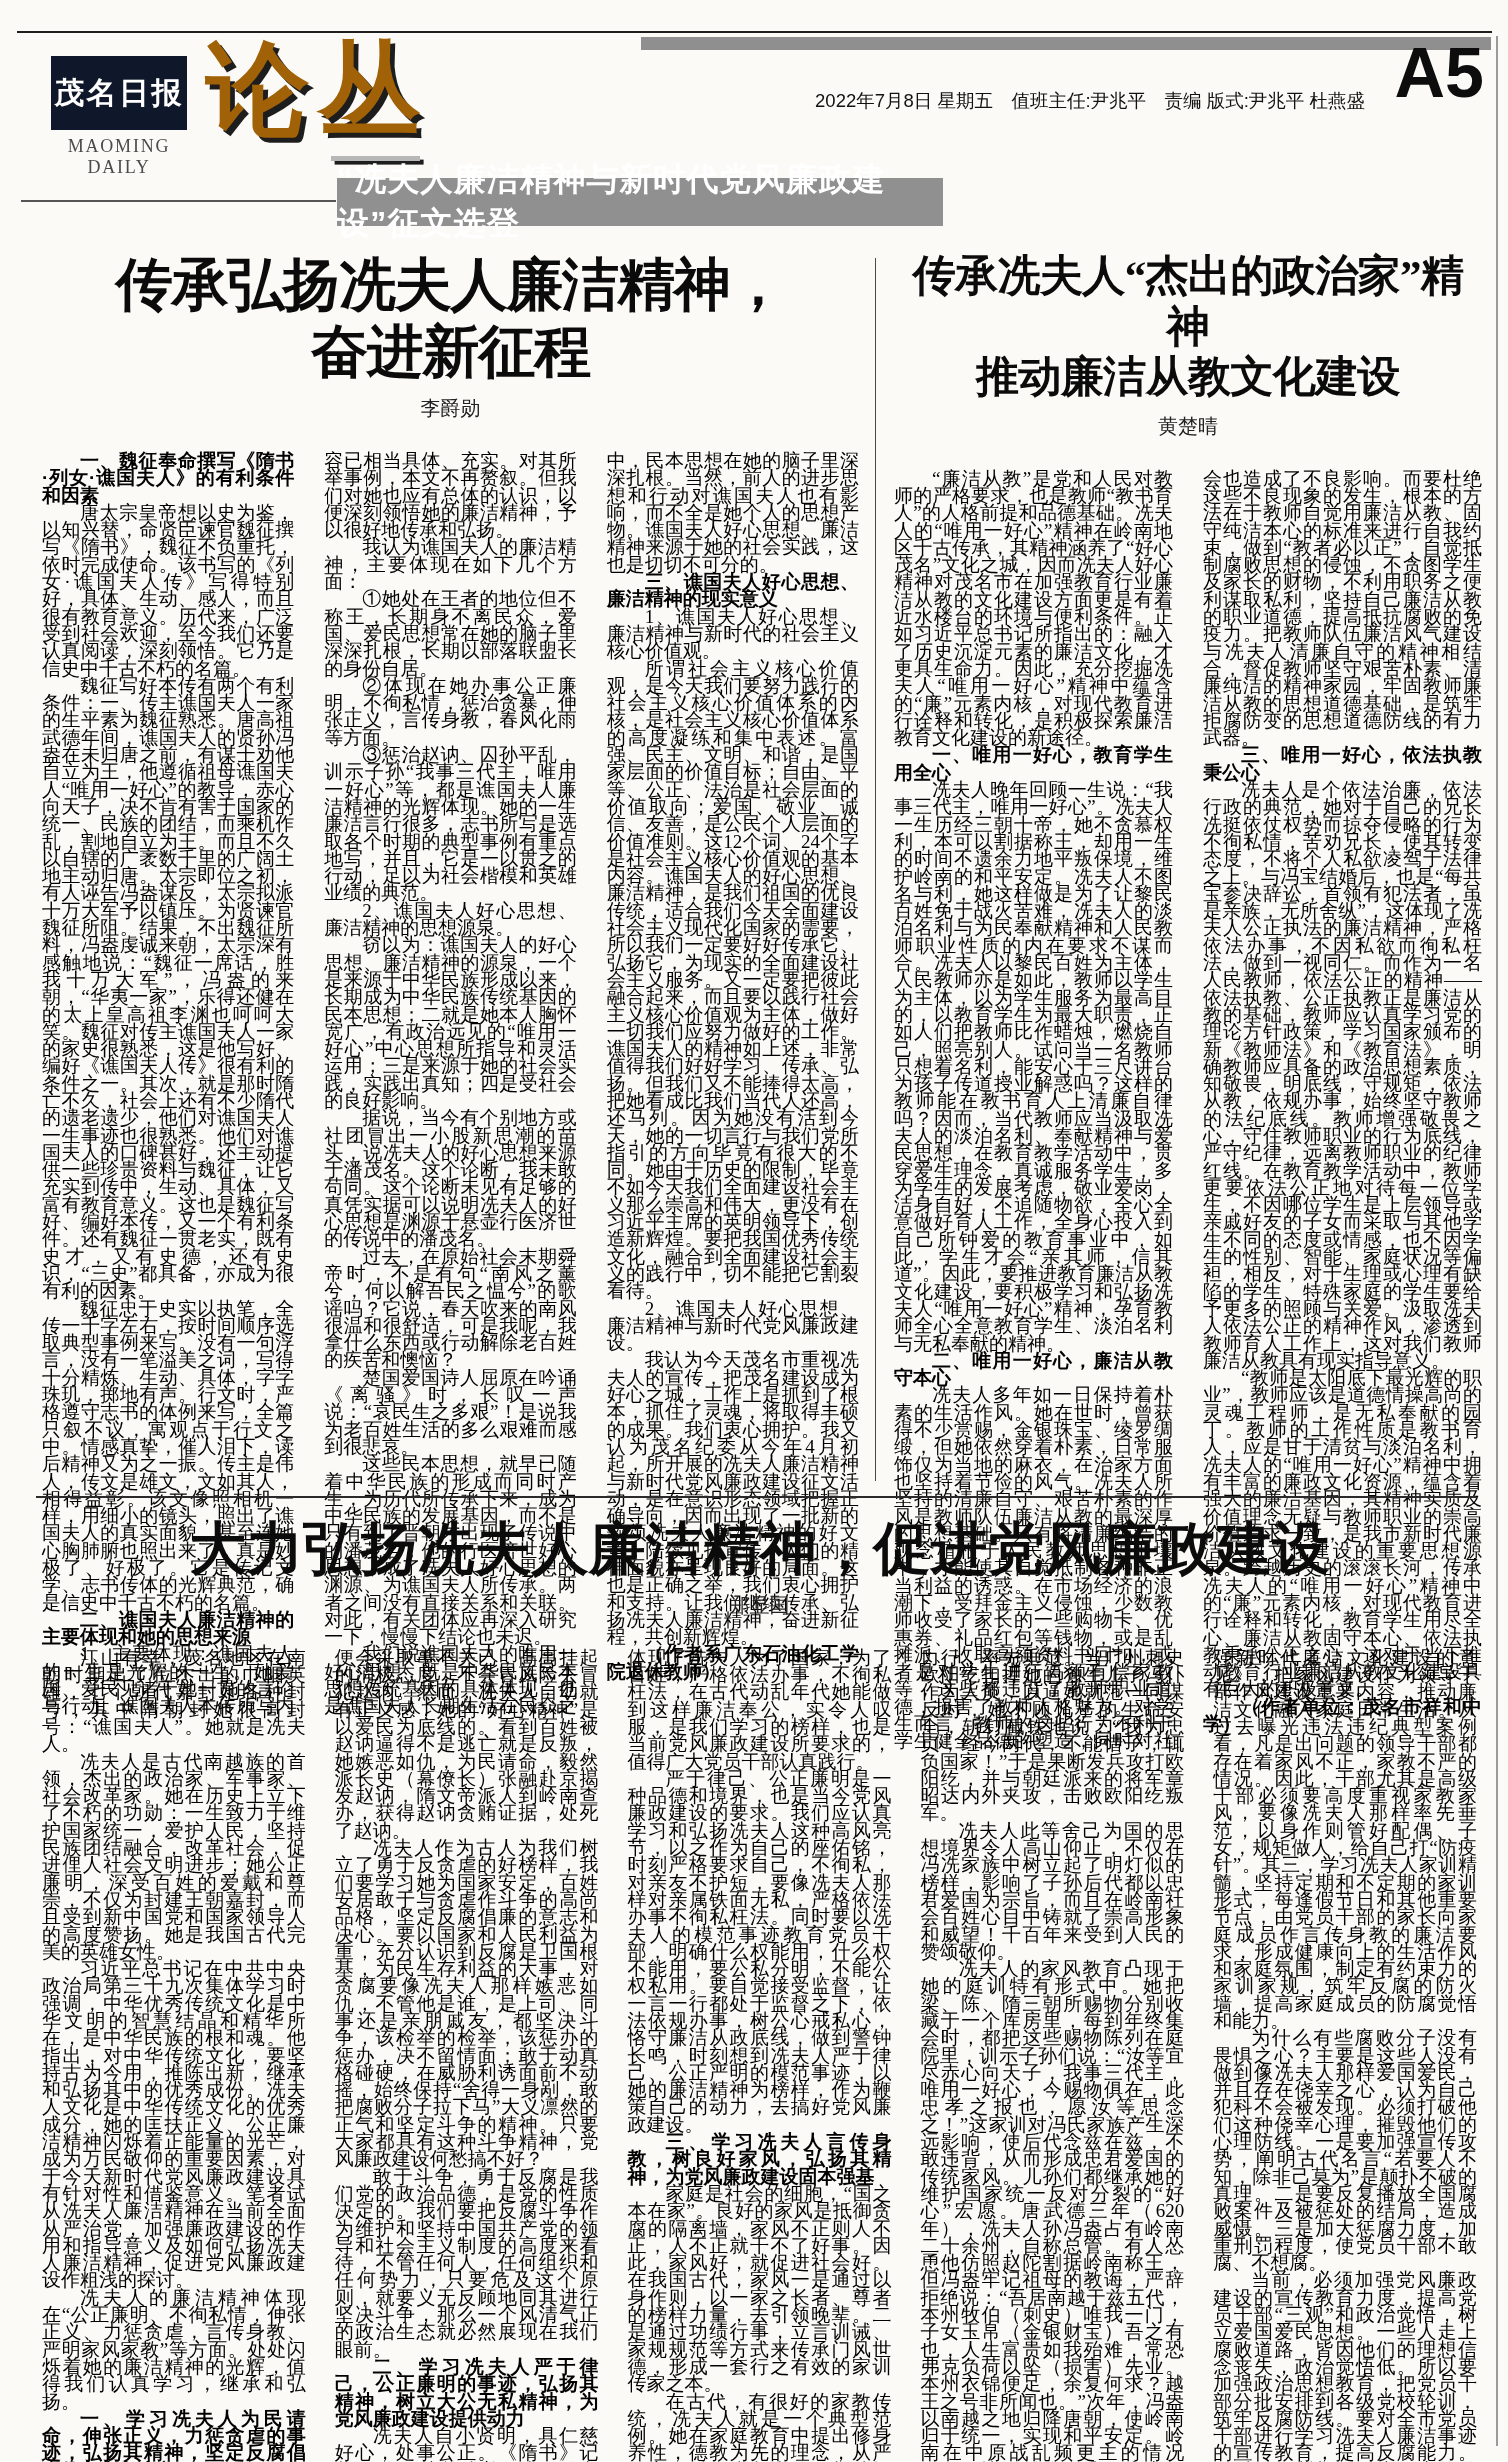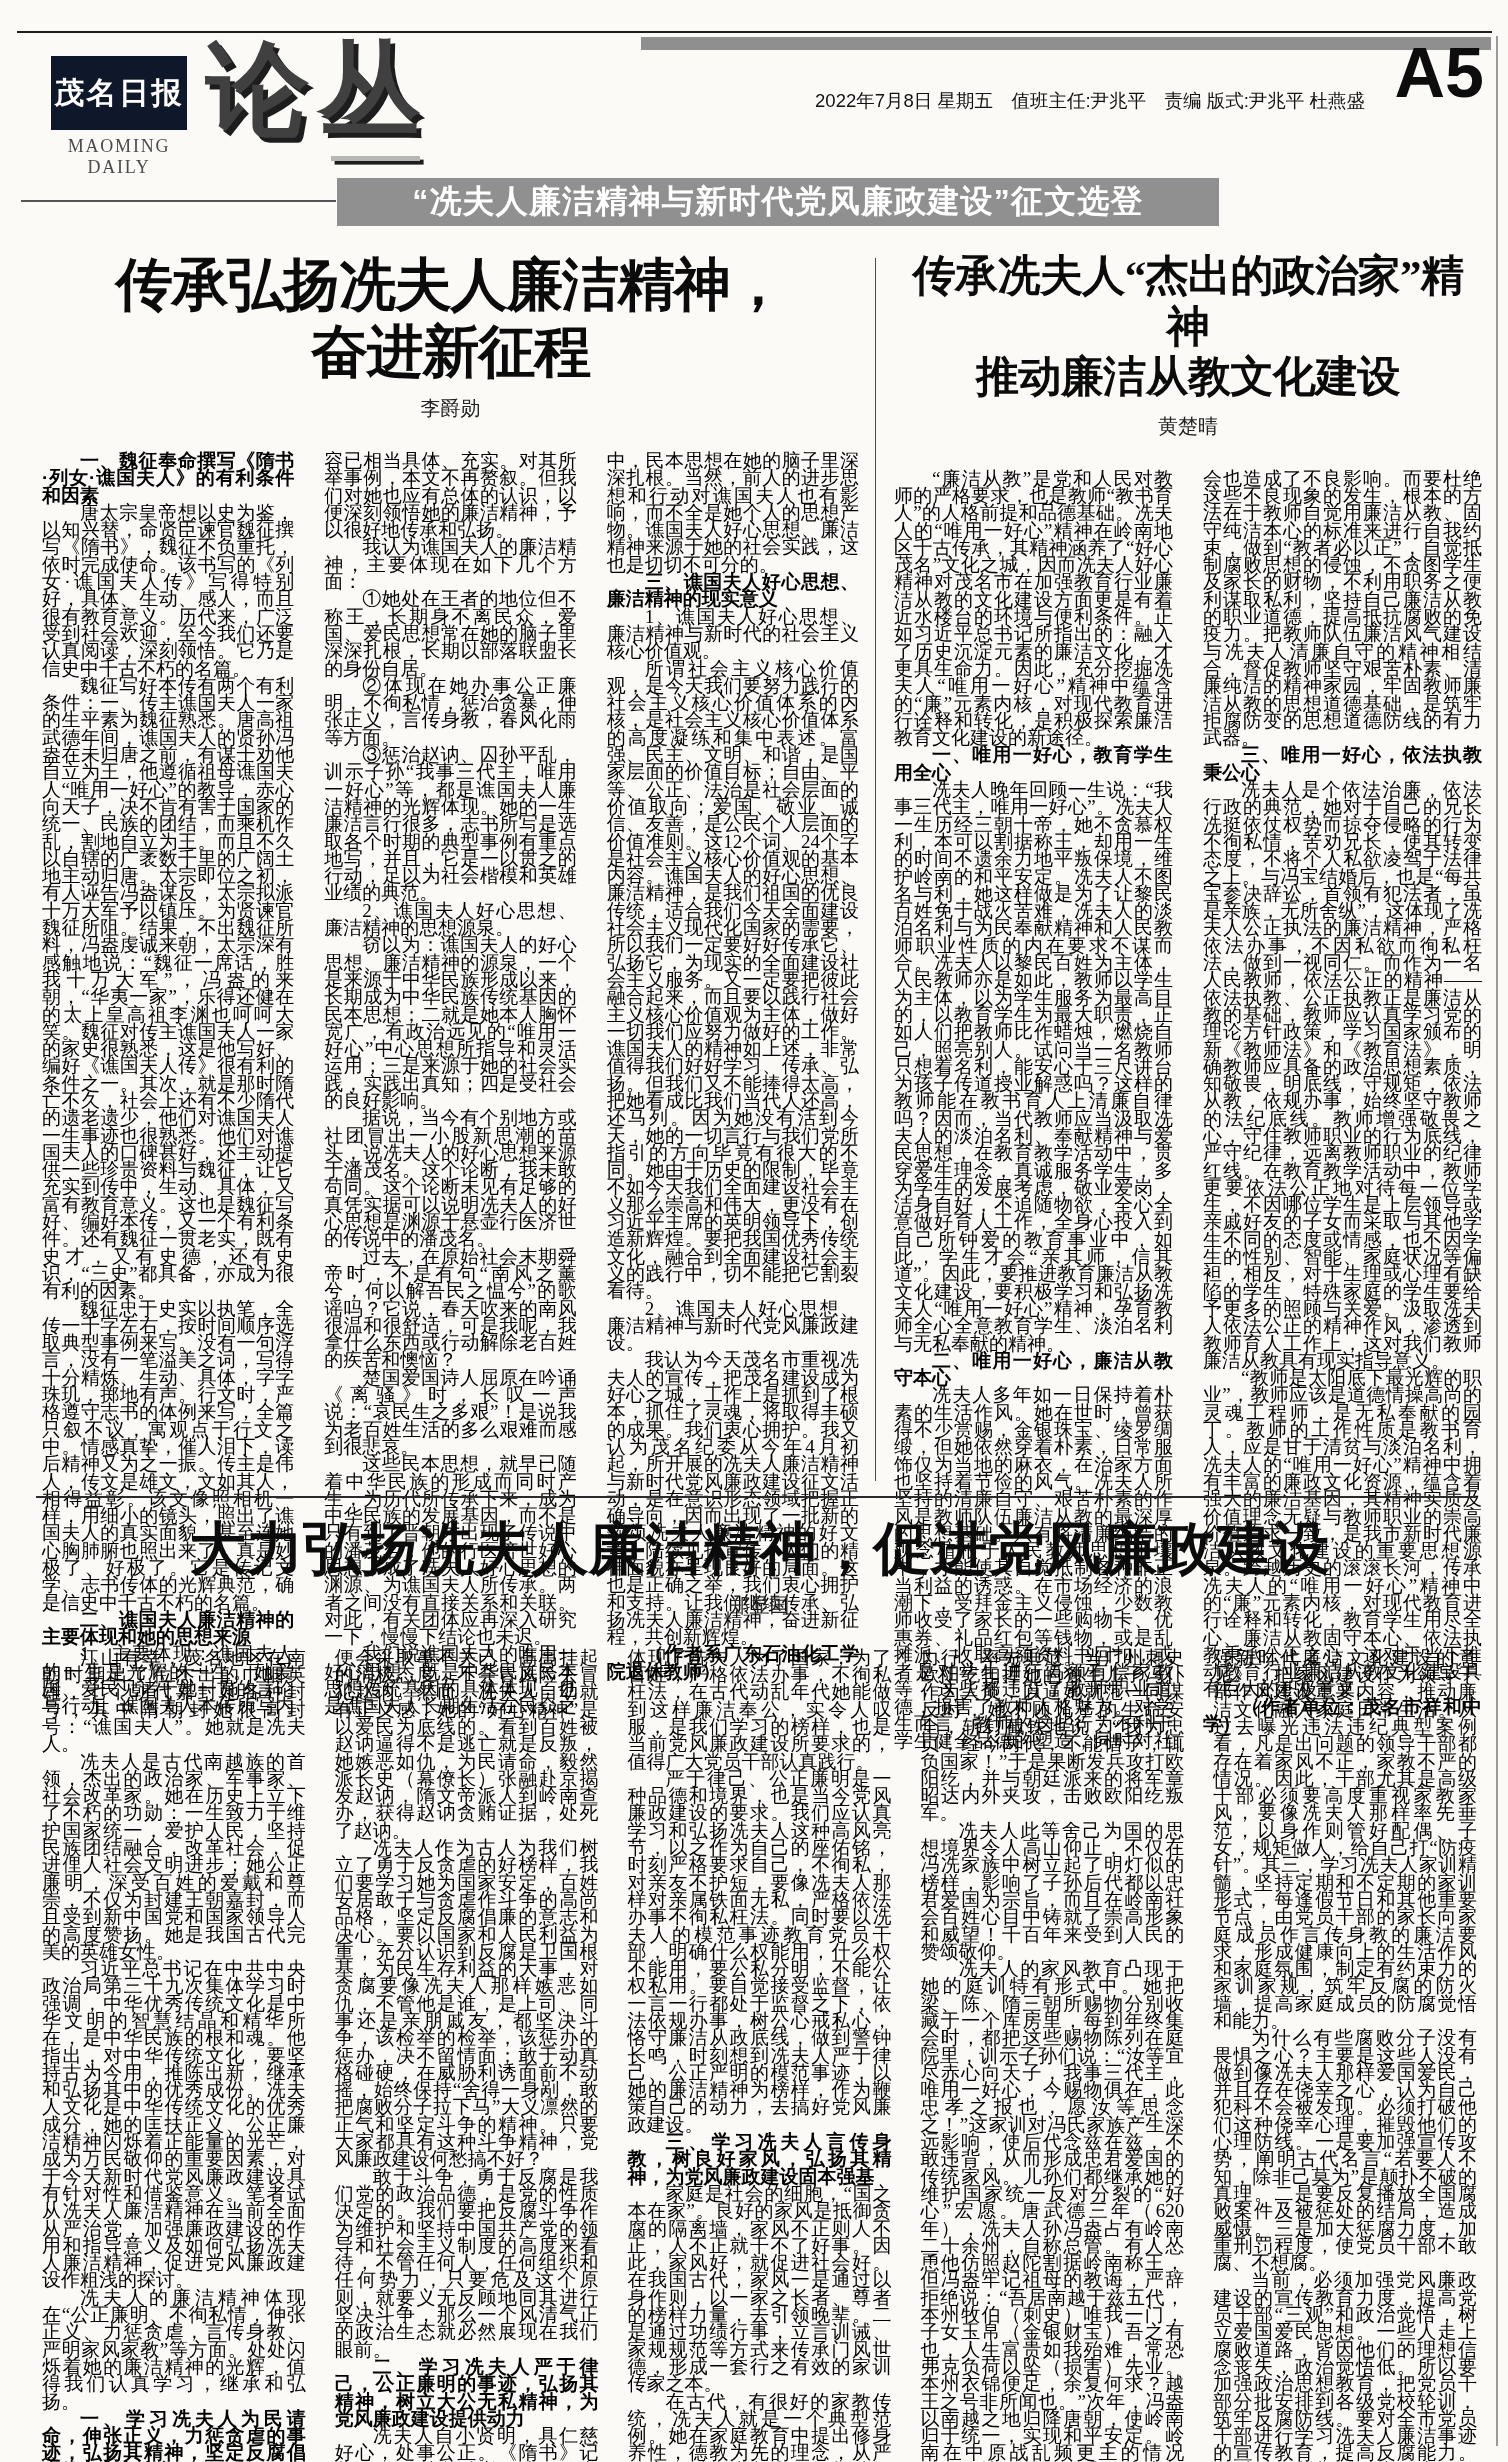--- a/index.html
+++ b/index.html
@@ -8,30 +8,30 @@
   .abs{position:absolute;}
   
   .rule-thin{left:16.7px;top:31px;width:1475px;height:2.4px;background:#1e1e1e;}
   .rule-gray{left:641px;top:37px;width:850px;height:13px;background:#8f8f8f;}
   .logo-plate{left:51px;top:56px;width:136px;height:74px;background:#0f172a;color:#fff;
     display:flex;align-items:center;justify-content:center;font-size:30px;font-weight:bold;
     letter-spacing:2.4px;font-family:"Liberation Serif",serif;}
   .logo-en{left:47px;top:136px;width:144px;text-align:center;font-size:18px;color:#4b4b4b;
     letter-spacing:1.8px;font-family:"Liberation Serif",serif;}
   .section-title{left:206px;top:39px;font-size:103px;line-height:1;font-weight:bold;
-    color:#404040;text-shadow:4.8px 4.8px 0 #1d1d1d;letter-spacing:8.4px;
+    color:#a16207;text-shadow:4.8px 4.8px 0 #1d1d1d;letter-spacing:8.4px;
     font-family:"Liberation Serif",serif;}
   .section-underline{left:331px;top:156px;width:89px;height:5.4px;background:#b7b7b7;
     box-shadow:3.6px 3.6px 0 #1d1d1d;}
   .dateline{right:143px;top:88px;font-size:18.5px;color:#111;
     font-family:"Liberation Sans","DejaVu Sans",sans-serif;}
   .page-no{right:24px;top:38px;font-size:70px;font-weight:bold;line-height:1;color:#0d0d0d;
     font-family:"Liberation Sans",sans-serif;}
   
-  .banner{left:337px;top:178px;width:882px;height:48px;background:#909090;color:#ffffff;
+  .banner{left:337px;top:178px;width:606px;height:48px;background:#909090;color:#ffffff;
     display:flex;align-items:center;justify-content:center;font-size:32px;font-weight:bold;
     letter-spacing:1.2px;font-family:"Liberation Sans","DejaVu Sans",sans-serif;}
   .banner-line{left:21px;top:200px;width:315px;height:2.4px;background:#555;}
   
   .top-section{left:42px;top:251px;width:1435px;height:1240px;}
   .article-left{position:absolute;left:0;top:0;width:817px;}
   .article-right{position:absolute;left:852px;top:0;width:588px;}
   .v-divider{position:absolute;left:833px;top:7.2px;width:1.2px;height:1223px;background:#4a4a4a;}
   .headline{ text-align:center;font-weight:bold;color:#0b0b0b;line-height:1.18;
     font-family:"Liberation Serif","DejaVu Serif",serif;}

